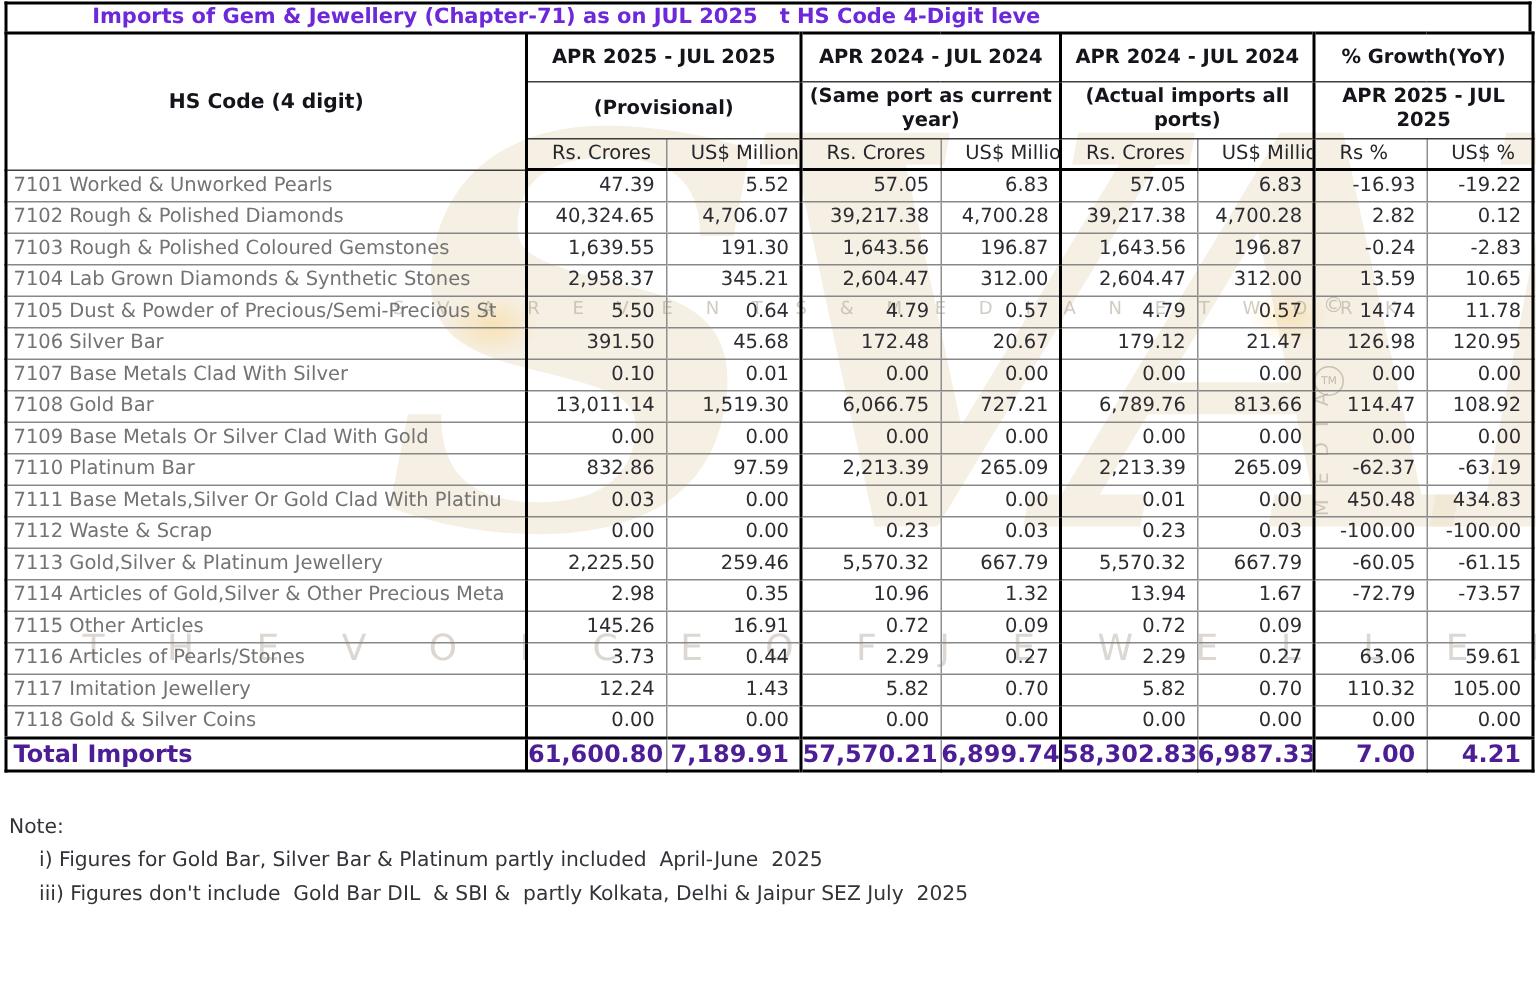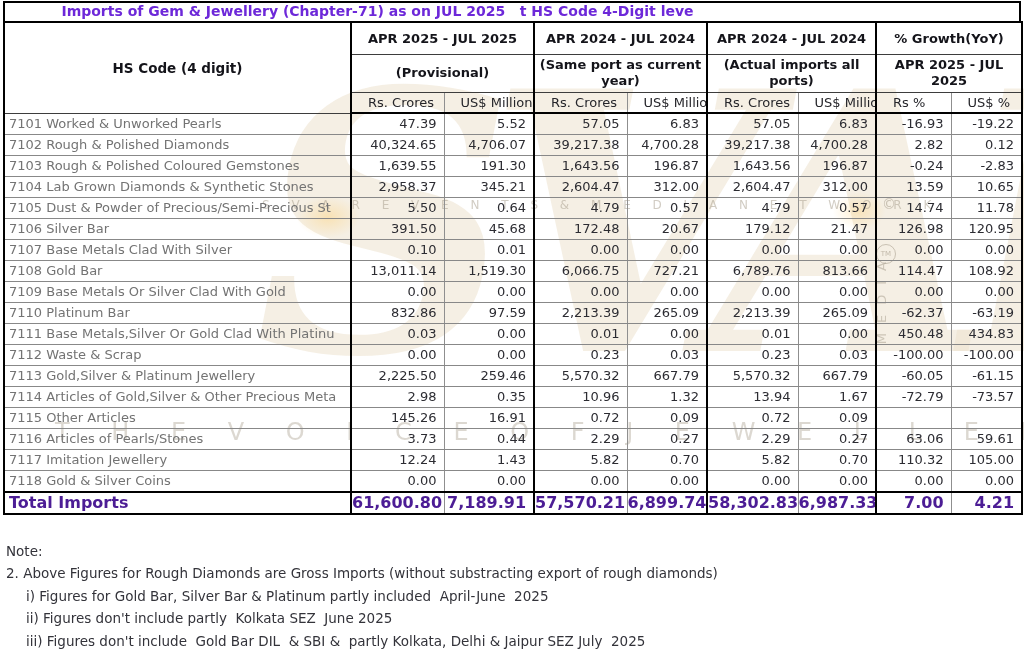--- a/index.html
+++ b/index.html
@@ -373,19 +373,17 @@
           <td class="num c4">58,302.83</td>
           <td class="num c5">6,987.33</td>
           <td class="num c6">7.00</td>
           <td class="num c7">4.21</td>
         </tr>
       </tbody>
   </table>
 
   <div class="notes">
     <div>Note:</div>
-    <div>2. Above Figures for Rough Diamonds are Gross Imports (without substracting export of rough diamonds)</div>
     <div class="ind">i) Figures for Gold Bar, Silver Bar &amp; Platinum partly included  April-June  2025</div>
-    <div class="ind">ii) Figures don't include partly  Kolkata SEZ  June 2025</div>
     <div class="ind">iii) Figures don't include  Gold Bar DIL  &amp; SBI &amp;  partly Kolkata, Delhi &amp; Jaipur SEZ July  2025</div>
   </div>
 
 </div>
 
 </body></html>

